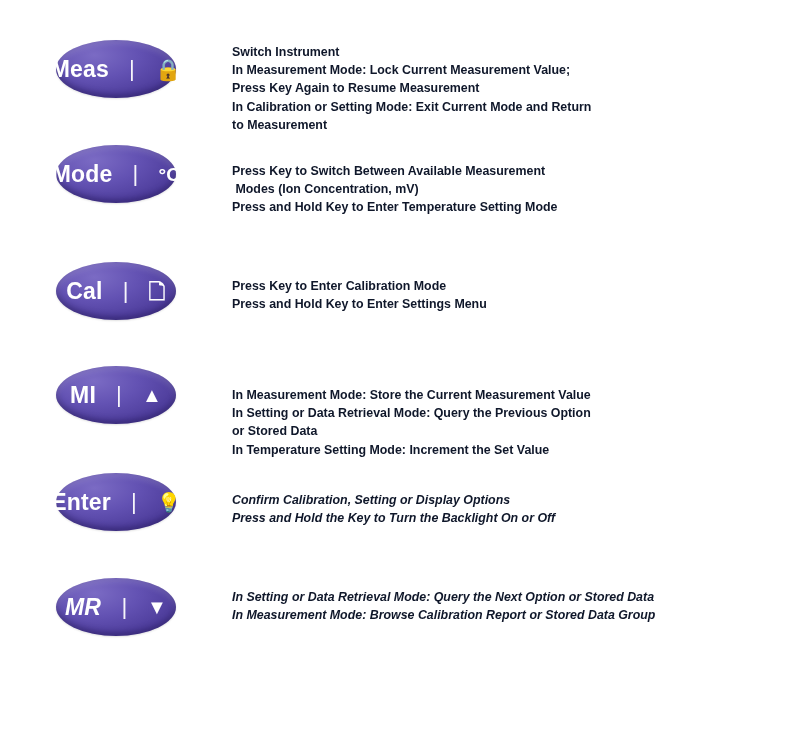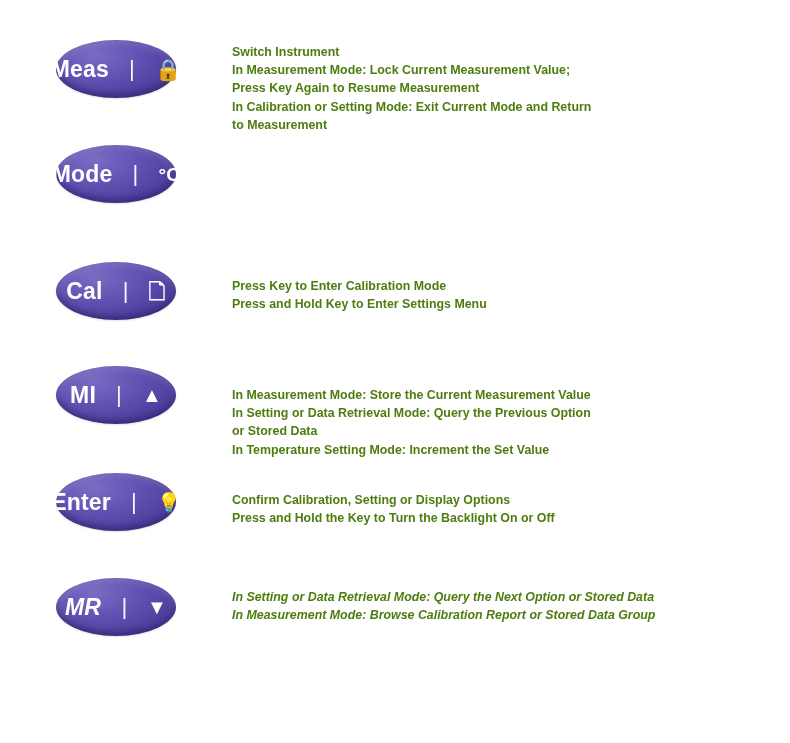--- a/index.html
+++ b/index.html
@@ -70,42 +70,42 @@
   .btn-label .glyph.small {
     font-size: 19px;
   }
   .btn-label .tri {
     font-size: 20px;
     line-height: 1;
   }
   .desc {
     flex: 1;
     padding-top: 2px;
-    color: #4d7c0f;
+    color: #0f172a;
     font-size: 12.4px;
     font-weight: bold;
     line-height: 1.47;
     padding-right: 14px;
   }
   .desc .line {
     white-space: pre-wrap;
   }
   
   #row-0 { top: 40px; }
   #row-1 { top: 145px; }
   #row-2 { top: 262px; }
   #row-3 { top: 366px; }
   #row-4 { top: 473px; }
   #row-5 { top: 578px; font-style: italic; }
 
   #row-0 .desc { padding-top: 3px; }
   #row-1 .desc { padding-top: 17px; }
   #row-2 .desc { padding-top: 15px; }
   #row-3 .desc { padding-top: 20px; }
-  #row-4 .desc { padding-top: 18px; }
+  #row-4 .desc { padding-top: 18px; font-style: italic; }
   #row-5 .desc { padding-top: 10px; }
 </style>
 </head>
 <body>
 
 <div id="legend">
 
   <div class="key-row" id="row-0">
     <div class="btn-wrap">
       <div class="btn">
@@ -128,20 +128,25 @@
   <div class="key-row" id="row-1">
     <div class="btn-wrap">
       <div class="btn">
         <span class="btn-label">
           <span>Mode</span>
           <span class="sep">|</span>
           <span class="glyph small">°C</span>
         </span>
       </div>
     </div>
+    <div class="desc">
+      <div class="line">Press Key to Switch Between Available Measurement</div>
+      <div class="line"> Modes (Ion Concentration, mV)</div>
+      <div class="line">Press and Hold Key to Enter Temperature Setting Mode</div>
+    </div>
   </div>
 
   <div class="key-row" id="row-2">
     <div class="btn-wrap">
       <div class="btn">
         <span class="btn-label">
           <span>Cal</span>
           <span class="sep">|</span>
           <span class="glyph">🗋</span>
         </span>

